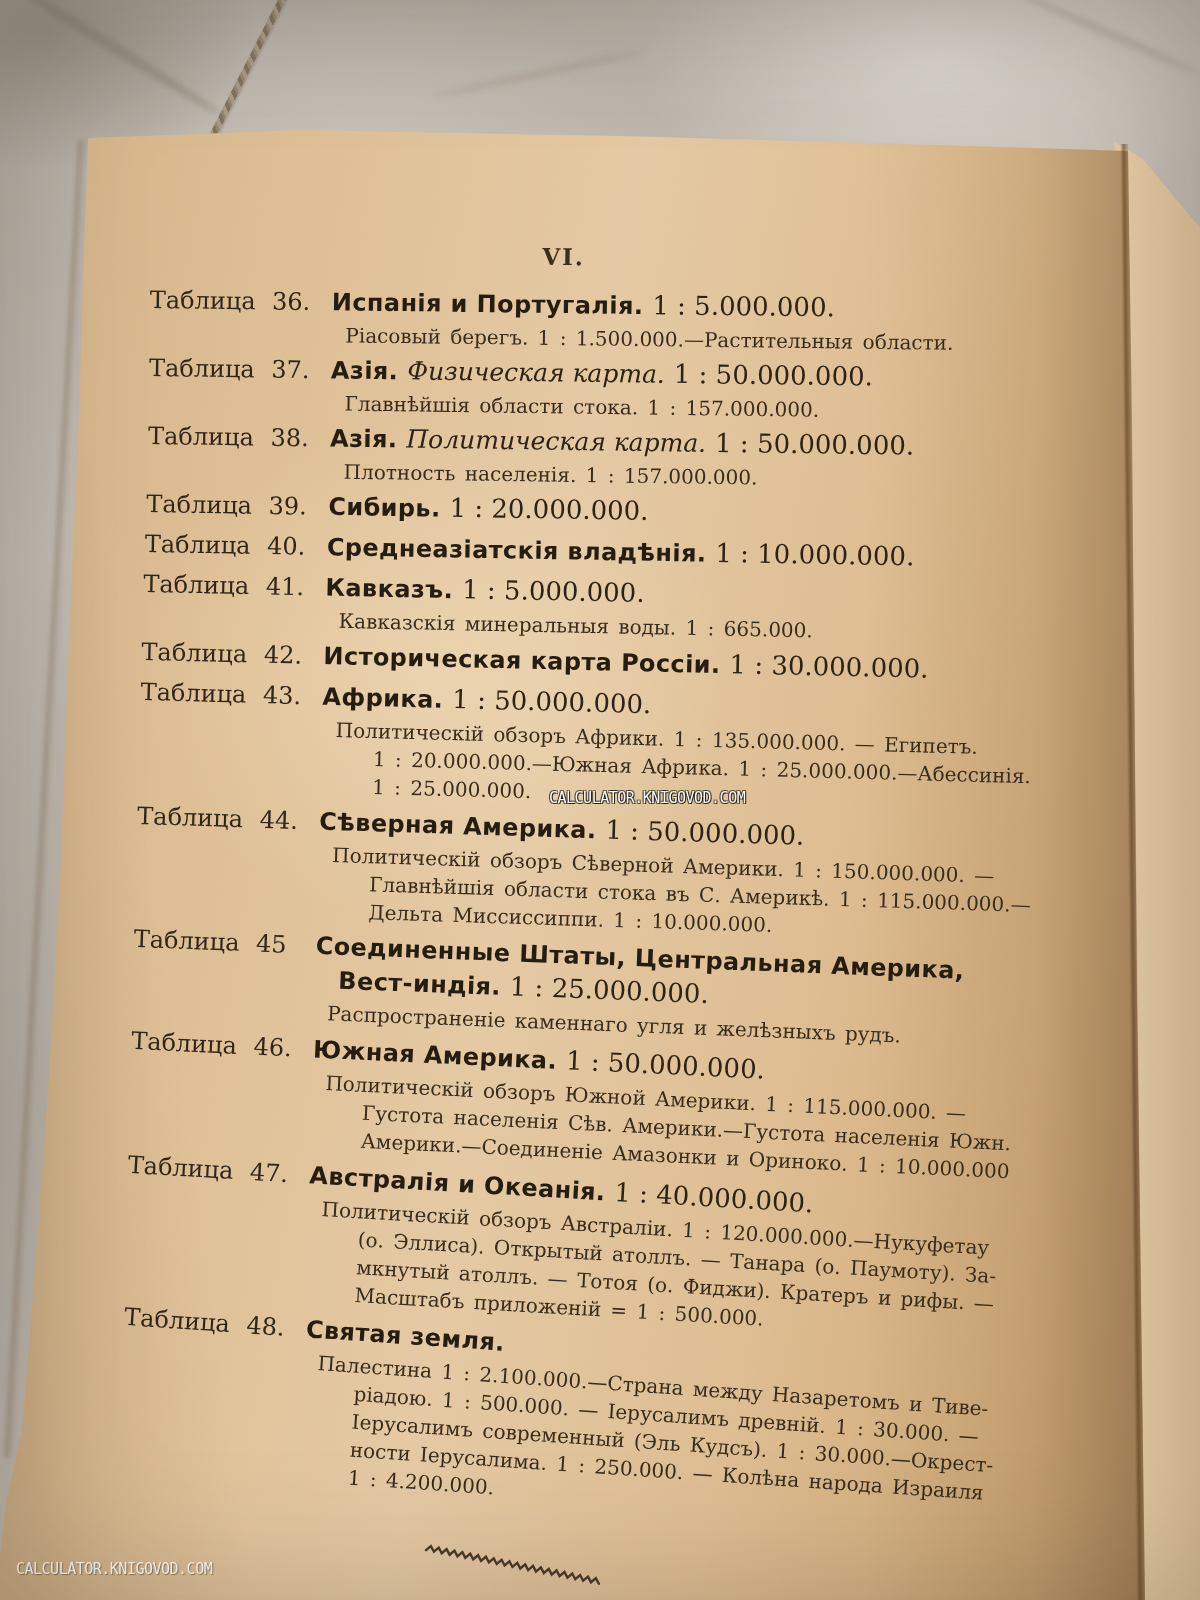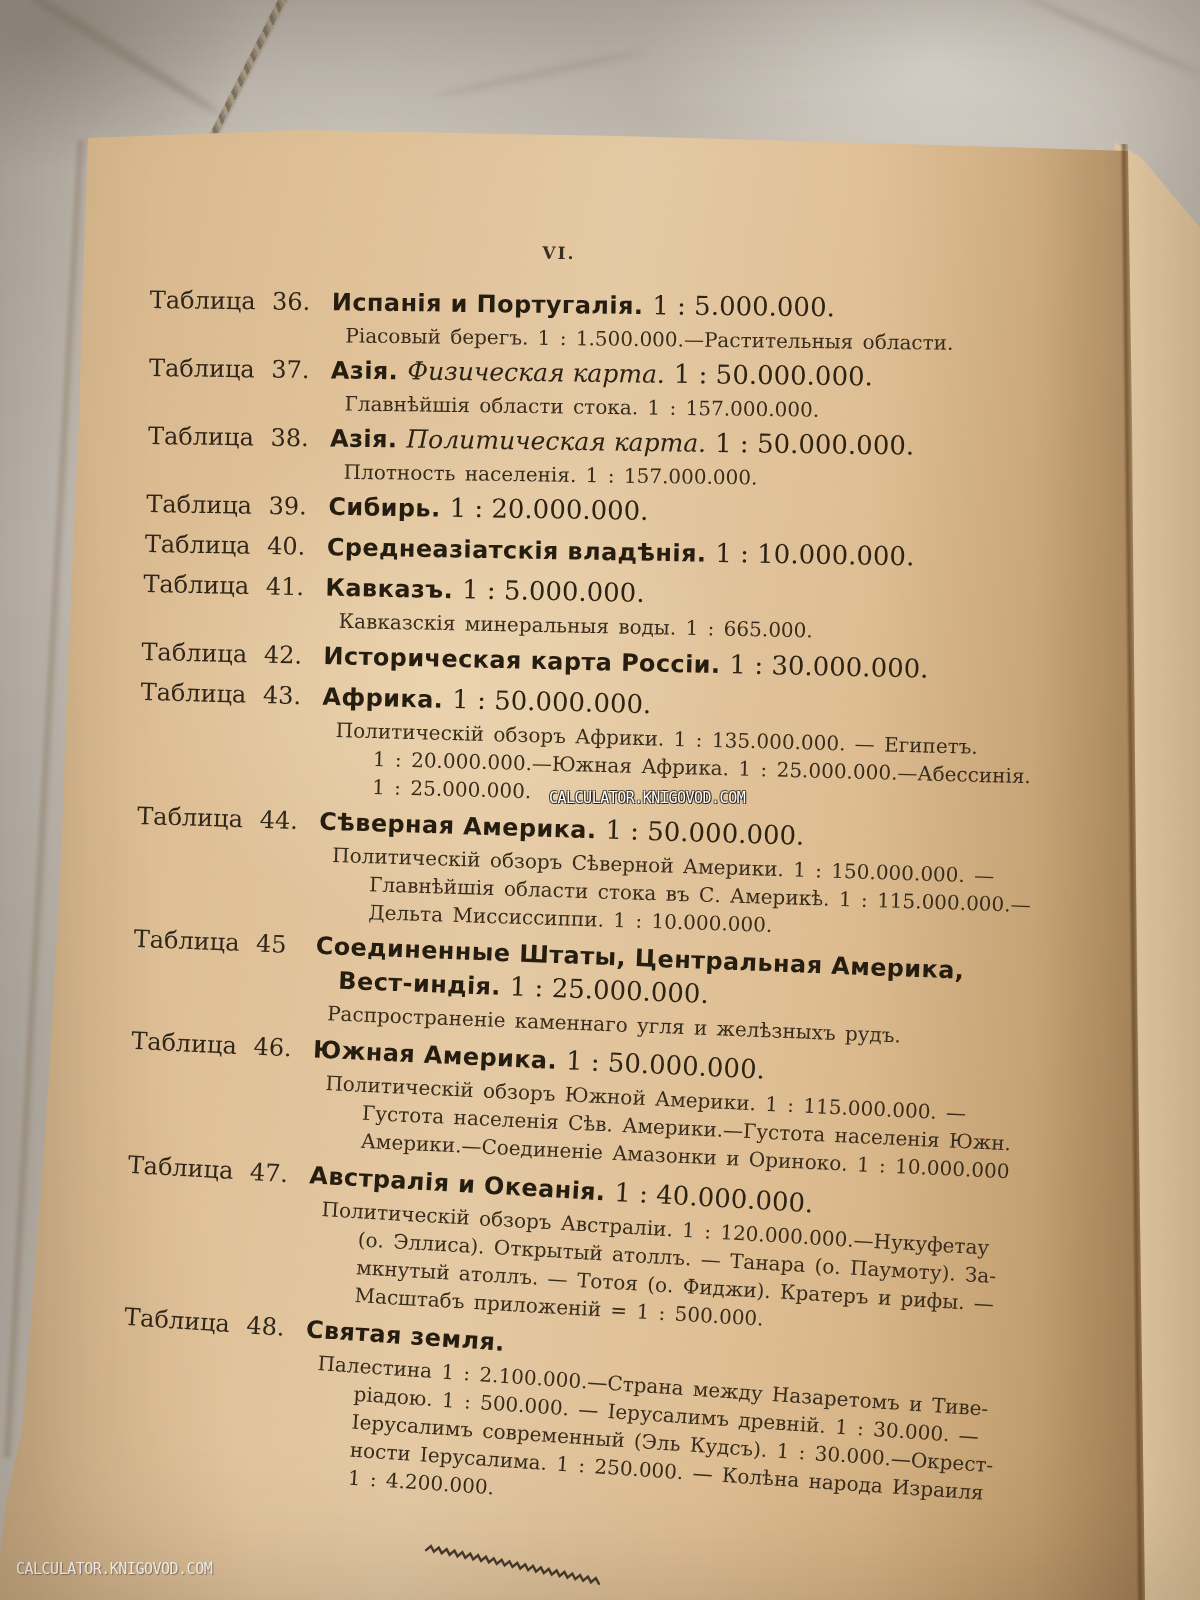--- a/index.html
+++ b/index.html
@@ -68,21 +68,21 @@
     filter:blur(.6px);
   }
 
   
   .content{
     position:absolute;left:150px;top:284px;width:862px;
     transform-origin:0 0;transform:rotate(0.7deg);
     color:#2d2315;
   }
   .pageno{
-    position:absolute;left:392px;top:-46px;font-size:17px;font-weight:bold;
+    position:absolute;left:392px;top:-46px;font-size:23px;font-weight:bold;
     letter-spacing:2px;color:#3a2d1c;
   }
   .row{display:flex;align-items:baseline;margin-bottom:5px;transform-origin:0 50%;}
   .lbl{
     flex:0 0 182px;font-size:24px;color:#2e2418;word-spacing:9px;
     font-family:"DejaVu Serif", serif;
   }
   .body{flex:1 1 auto;min-width:0;}
   .title{line-height:31px;padding-left:24px;text-indent:-24px;margin:0 0 1px 0;}
   .title span:not(:empty){margin-right:9px;}

